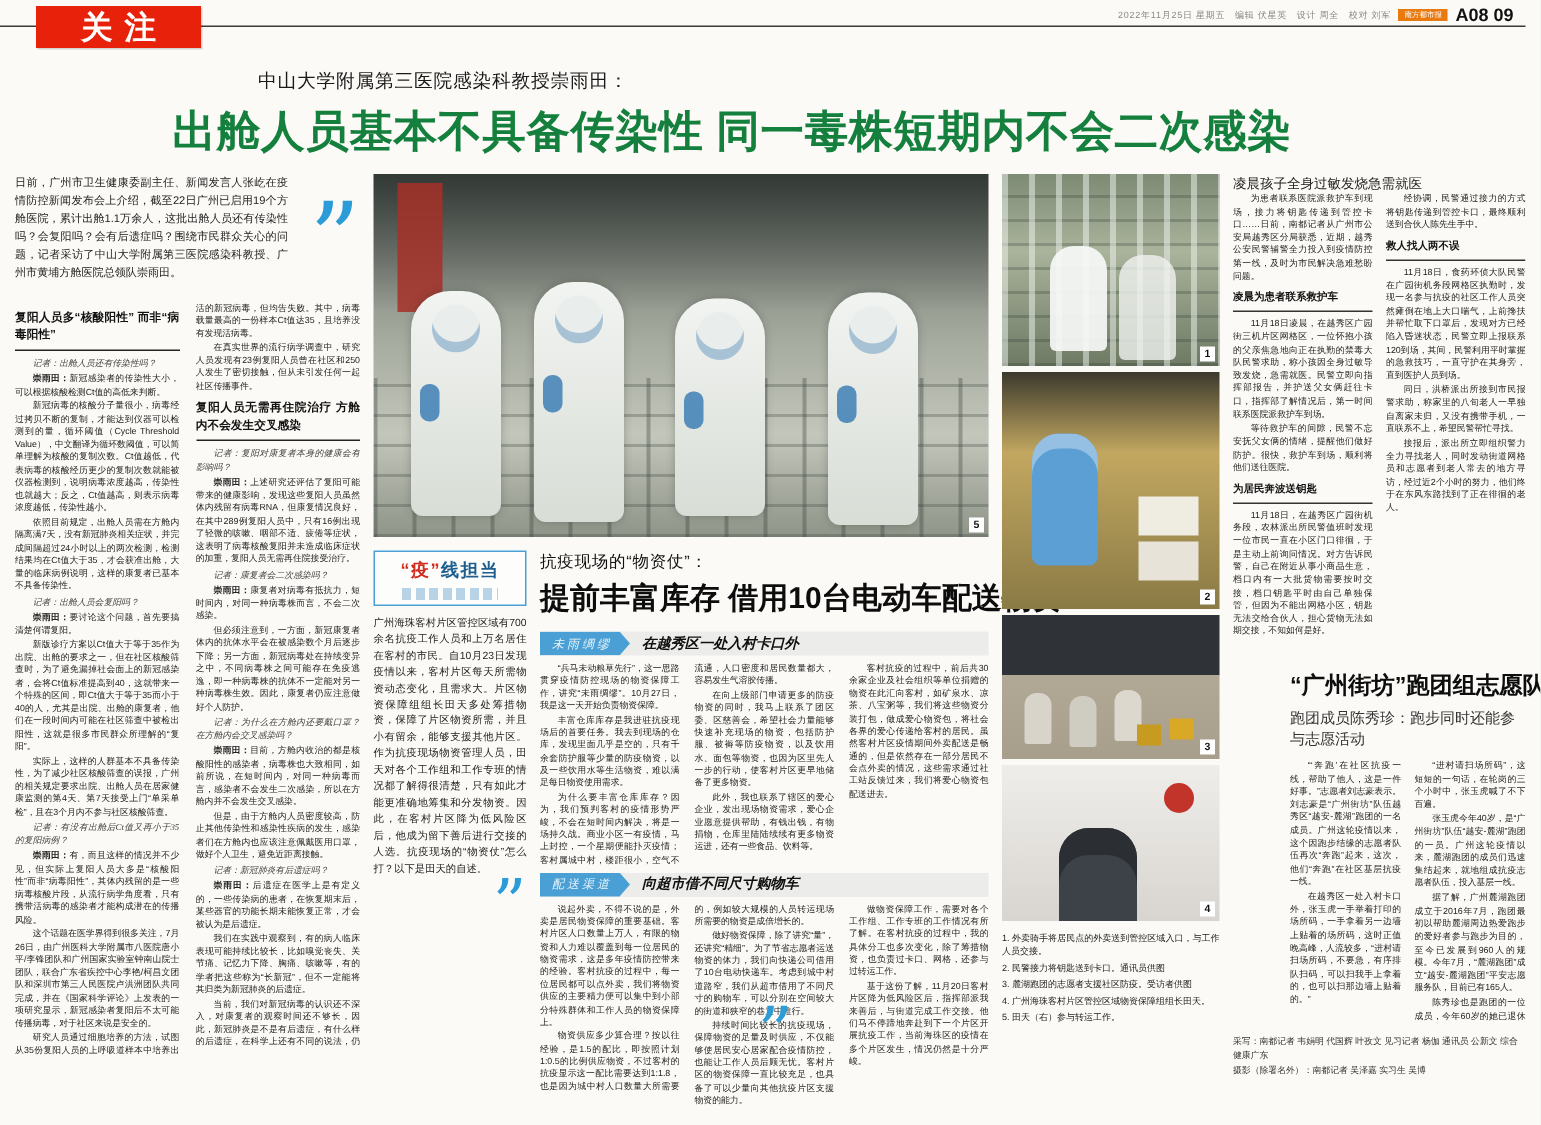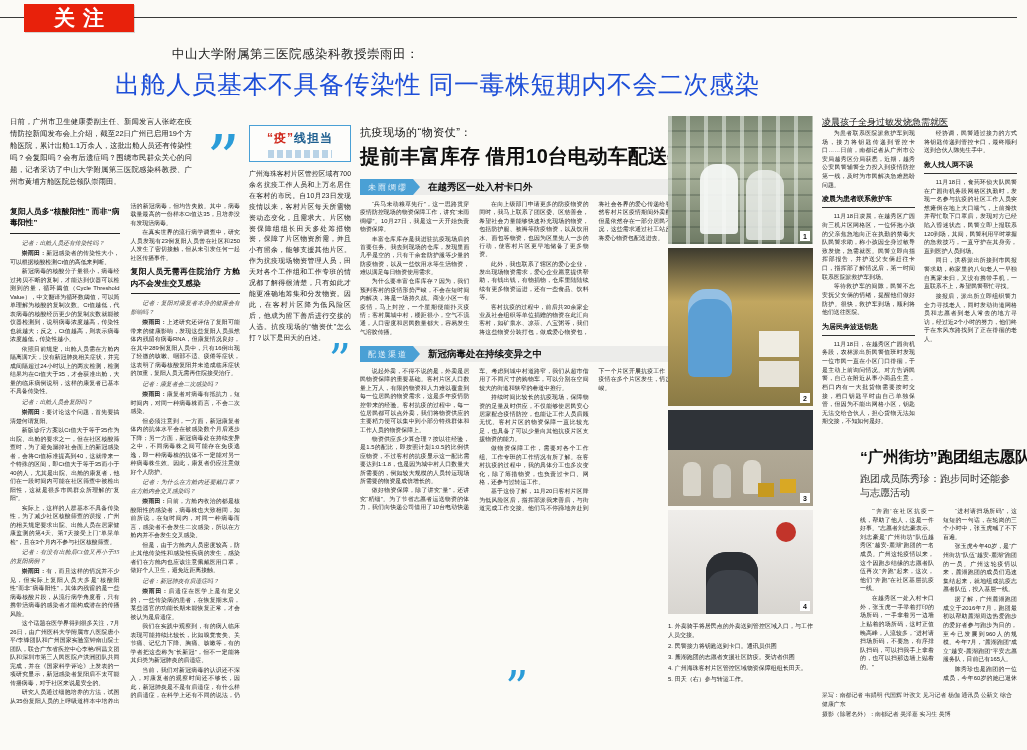--- a/index.html
+++ b/index.html
@@ -10,25 +10,25 @@
   .focus-box{position:absolute;left:24px;top:4px;width:102px;height:28px;background:#e8210b;color:#fff;
     display:flex;align-items:center;justify-content:center;font-size:21px;font-weight:bold;letter-spacing:8px;
     padding-left:8px;z-index:2;box-shadow:1px 1px 0 rgba(0,0,0,.15);}
   .mast-right{position:absolute;right:18px;top:3px;display:flex;align-items:center;gap:5px;z-index:2;}
   .mast-meta{font-size:6px;color:#888;letter-spacing:.5px;}
   .brand-badge{background:#e87a10;color:#fff;font-size:5px;padding:1px 4px;line-height:1.2;}
   .page-no{font-size:12px;font-weight:bold;color:#111;}
   
   .lead{position:absolute;left:115px;top:46px;width:700px;}
   .lead-kicker{font-size:12.5px;color:#1a1a1a;margin-left:57px;letter-spacing:.5px;}
-  .lead-headline{font-size:25px;font-weight:normal;color:#1d4ed8;margin-top:5px;white-space:nowrap;letter-spacing:.5px;}
+  .lead-headline{font-size:29px;font-weight:bold;color:#15803d;margin-top:5px;white-space:nowrap;letter-spacing:.5px;}
   
   .content{position:absolute;left:10px;right:10px;top:116px;bottom:6px;display:flex;gap:9px;}
   .colA{width:230px;flex:none;}
-  .colB{width:410px;flex:none;display:flex;flex-direction:row;}
+  .colB{width:410px;flex:none;display:flex;flex-direction:column;}
   .colC{width:145px;flex:none;display:flex;flex-direction:column;gap:4px;}
   .colD{flex:1;min-width:0;}
   
   .intro{position:relative;padding-right:48px;font-weight:normal;font-size:7.4px;line-height:1.62;color:#222;text-align:justify;}
   .quote-glyph{position:absolute;right:0;top:24px;font-family:"DejaVu Serif",serif;font-size:66px;line-height:.6;color:#2b9cd8;}
   .qa-flow{margin-top:14px;height:508px;column-count:2;column-gap:11px;column-fill:auto;overflow:hidden;
     font-size:5.9px;line-height:1.44;color:#222;text-align:justify;}
   .qa-flow p,.flowbox p{margin:0 0 1px;text-indent:2em;}
   .qa-flow p.q,.flowbox p.q{font-style:italic;font-family:"Liberation Serif",serif;color:#444;margin:2px 0;}
   .flow-head{font-weight:bold;font-size:7.8px;line-height:1.45;color:#111;border-bottom:1.5px solid #222;
@@ -53,21 +53,21 @@
   .badge-title{font-size:12px;font-weight:bold;letter-spacing:1px;white-space:nowrap;}
   .badge-title .red{color:#d02b1f;}
   .badge-title .blue{color:#1d5e8f;}
   .badge-deco{margin:3px auto 0;width:70%;height:8px;
     background:repeating-linear-gradient(90deg,#b9d3e6 0 6px,transparent 6px 9px);}
   .feat-intro{margin-top:7px;font-size:6.9px;line-height:1.58;color:#222;text-align:justify;}
   .feat-quote{margin-top:2px;text-align:right;font-family:"DejaVu Serif",serif;font-size:44px;line-height:.7;color:#2b9cd8;}
   .feat-right{flex:1;min-width:0;display:flex;flex-direction:column;}
   .feat-kicker{font-size:11px;color:#111;letter-spacing:.5px;}
   .feat-headline{font-size:20px;font-weight:bold;color:#0d0d0d;margin:3px 0 7px;white-space:nowrap;}
-  .section-bar{background:#ececea;height:16px;display:flex;align-items:center;gap:8px;margin:2px 0 5px;flex:none;}
+  .section-bar{background:#ececea;height:16px;display:flex;align-items:center;gap:8px;margin:2px 0 5px;flex:none;font-style:italic;}
   .bar-badge{background:#4aa0d5;color:#eaf4fb;font-size:8px;letter-spacing:2px;height:16px;display:flex;align-items:center;
     padding:0 12px 0 8px;clip-path:polygon(0 0,calc(100% - 7px) 0,100% 50%,calc(100% - 7px) 100%,0 100%);}
   .bar-title{font-weight:bold;font-size:9.5px;color:#111;}
   .flowbox{font-size:5.9px;line-height:1.42;color:#222;text-align:justify;column-gap:10px;column-fill:auto;overflow:hidden;}
   .feat-flow1{height:144px;column-count:3;}
   .feat-flow2{height:148px;column-count:3;}
   .mid-quote{position:absolute;left:505px;top:672px;font-family:"DejaVu Serif",serif;font-size:46px;line-height:.7;color:#2b9cd8;z-index:4;}
   
   .ph{position:relative;overflow:hidden;flex:none;}
   .ph1{height:128px;background:linear-gradient(180deg,#7d8a74 0%,#aab39c 40%,#6e7a64 100%);}
@@ -80,41 +80,46 @@
   .ph3{height:96px;background:linear-gradient(180deg,#2f3338 0%,#2f3338 42%,#b1a996 42%,#a79e8b 100%);}
   .ph3::before{content:"";position:absolute;left:10%;bottom:10%;width:18px;height:34px;border-radius:8px 8px 2px 2px;background:#d8d4c9;box-shadow:30px 2px 0 #cfccc2,60px -2px 0 #dcd8cd;}
   .ph3::after{content:"";position:absolute;right:12%;bottom:14%;width:16px;height:14px;background:#d9a824;box-shadow:-22px 4px 0 #c79a20;}
   .ph4{height:104px;background:linear-gradient(180deg,#efedea,#d8d5d0);}
   .ph4::before{content:"";position:absolute;right:12%;top:12%;width:20px;height:20px;border-radius:50%;background:#c2342a;}
   .ph4::after{content:"";position:absolute;left:26%;bottom:0;width:52px;height:62px;border-radius:20px 20px 0 0;background:#3d4148;
     box-shadow:inset 0 18px 0 #2b2e33;}
   .captions{margin-top:4px;font-size:6px;line-height:1.5;color:#222;text-align:justify;}
   .captions p{margin:0 0 2px;text-indent:0;}
   
-  .art1-kicker{font-size:9px;color:#222;text-decoration:underline;}
+  .art1-kicker{font-size:9px;color:#222;}
   .art1-headline{font-size:13.5px;font-weight:bold;color:#0d0d0d;margin:2px 0 7px;white-space:nowrap;}
   .artflow{font-size:5.9px;line-height:1.46;color:#222;text-align:justify;column-count:2;column-gap:9px;column-fill:auto;overflow:hidden;}
   .artflow p{margin:0 0 1px;text-indent:2em;}
   .artflow .flow-head{font-size:7px;border-bottom:1px solid #333;padding-bottom:3px;margin:5px 0 4px;}
   .art1-flow{height:308px;}
   .art2{margin-top:10px;margin-left:38px;}
   .art2-headline{font-size:15.5px;font-weight:bold;color:#0d0d0d;white-space:nowrap;}
   .art2-sub{font-size:10px;color:#333;margin:4px 0 7px;}
   .art2-flow{height:178px;}
   .credits{margin-top:6px;font-size:5.9px;color:#333;line-height:1.6;}
   .credits p{margin:0;text-indent:0;}
 </style>
 </head>
 <body>
 
 <div class="page">
 
   <div class="mast-line"></div>
   <div class="focus-box">
     <span>关注</span>
+  </div>
+  <div class="mast-right">
+    <span class="mast-meta">2022年11月25日 星期五　编辑 伏星英　设计 周全　校对 刘军</span>
+    <span class="brand-badge">南方都市报</span>
+    <span class="page-no">A08 09</span>
   </div>
 
   <div class="lead">
     <div class="lead-kicker">中山大学附属第三医院感染科教授崇雨田：</div>
     <div class="lead-headline">出舱人员基本不具备传染性 同一毒株短期内不会二次感染</div>
   </div>
 
   <div class="content">
 
     <div class="colA">
@@ -181,21 +186,21 @@
           <div class="flowbox feat-flow1">
               <p>“兵马未动粮草先行”，这一思路贯穿疫情防控现场的物资保障工作，讲究“未雨绸缪”。10月27日，我是这一天开始负责物资保障。</p>
               <p>丰富仓库库存是我进驻抗疫现场后的首要任务。我去到现场的仓库，发现里面几乎是空的，只有千余套防护服等少量的防疫物资，以及一些饮用水等生活物资，难以满足每日物资使用需求。</p>
               <p>为什么要丰富仓库库存？因为，我们预判客村的疫情形势严峻，不会在短时间内解决，将是一场持久战。商业小区一有疫情，马上封控，一个星期便能扑灭疫情；客村属城中村，楼距很小，空气不流通，人口密度和居民数量都大，容易发生气溶胶传播。</p>
               <p>在向上级部门申请更多的防疫物资的同时，我马上联系了团区委、区慈善会，希望社会力量能够快速补充现场的物资，包括防护服、被褥等防疫物资，以及饮用水、面包等物资，也因为区里先人一步的行动，使客村片区更早地储备了更多物资。</p>
               <p>此外，我也联系了辖区的爱心企业，发出现场物资需求，爱心企业愿意提供帮助，有钱出钱，有物捐物，仓库里陆陆续续有更多物资运进，还有一些食品、饮料等。</p>
               <p>客村抗疫的过程中，前后共30余家企业及社会组织等单位捐赠的物资在此汇向客村，如矿泉水、凉茶、八宝粥等，我们将这些物资分装打包，做成爱心物资包，将社会各界的爱心传递给客村的居民。虽然客村片区疫情期间外卖配送是畅通的，但是依然存在一部分居民不会点外卖的情况，这些需求通过社工站反馈过来，我们将爱心物资包配送进去。</p>
             </div>
           <div class="section-bar">
             <span class="bar-badge">配送渠道</span>
-            <span class="bar-title">新冠病毒处在持续变异之中</span>
+            <span class="bar-title">向超市借不同尺寸购物车</span>
           </div>
           <div class="flowbox feat-flow2">
               <p>说起外卖，不得不说的是，外卖是居民物资保障的重要基础。客村片区人口数量上万人，有限的物资和人力难以覆盖到每一位居民的物资需求，这是多年疫情防控带来的经验。客村抗疫的过程中，每一位居民都可以点外卖，我们将物资供应的主要精力便可以集中到小部分特殊群体和工作人员的物资保障上。</p>
               <p>物资供应多少算合理？按以往经验，是1.5的配比，即按照计划1:0.5的比例供应物资，不过客村的抗疫显示这一配比需要达到1:1.8，也是因为城中村人口数量大所需要的，例如较大规模的人员转运现场所需要的物资是成倍增长的。</p>
               <p>做好物资保障，除了讲究“量”，还讲究“精细”。为了节省志愿者运送物资的体力，我们向快递公司借用了10台电动快递车。考虑到城中村道路窄，我们从超市借用了不同尺寸的购物车，可以分别在空间较大的街道和狭窄的巷道中推行。</p>
               <p>持续时间比较长的抗疫现场，保障物资的足量及时供应，不仅能够使居民安心居家配合疫情防控，也能让工作人员后顾无忧。客村片区的物资保障一直比较充足，也具备了可以少量向其他抗疫片区支援物资的能力。</p>
               <p>做物资保障工作，需要对各个工作组、工作专班的工作情况有所了解。在客村抗疫的过程中，我的具体分工也多次变化，除了筹措物资，也负责过卡口、网格，还参与过转运工作。</p>
               <p>基于这份了解，11月20日客村片区降为低风险区后，指挥部派我来善后，与街道完成工作交接。他们马不停蹄地奔赴到下一个片区开展抗疫工作，当前海珠区的疫情在多个片区发生，情况仍然是十分严峻。</p>
             </div>
         </div>

